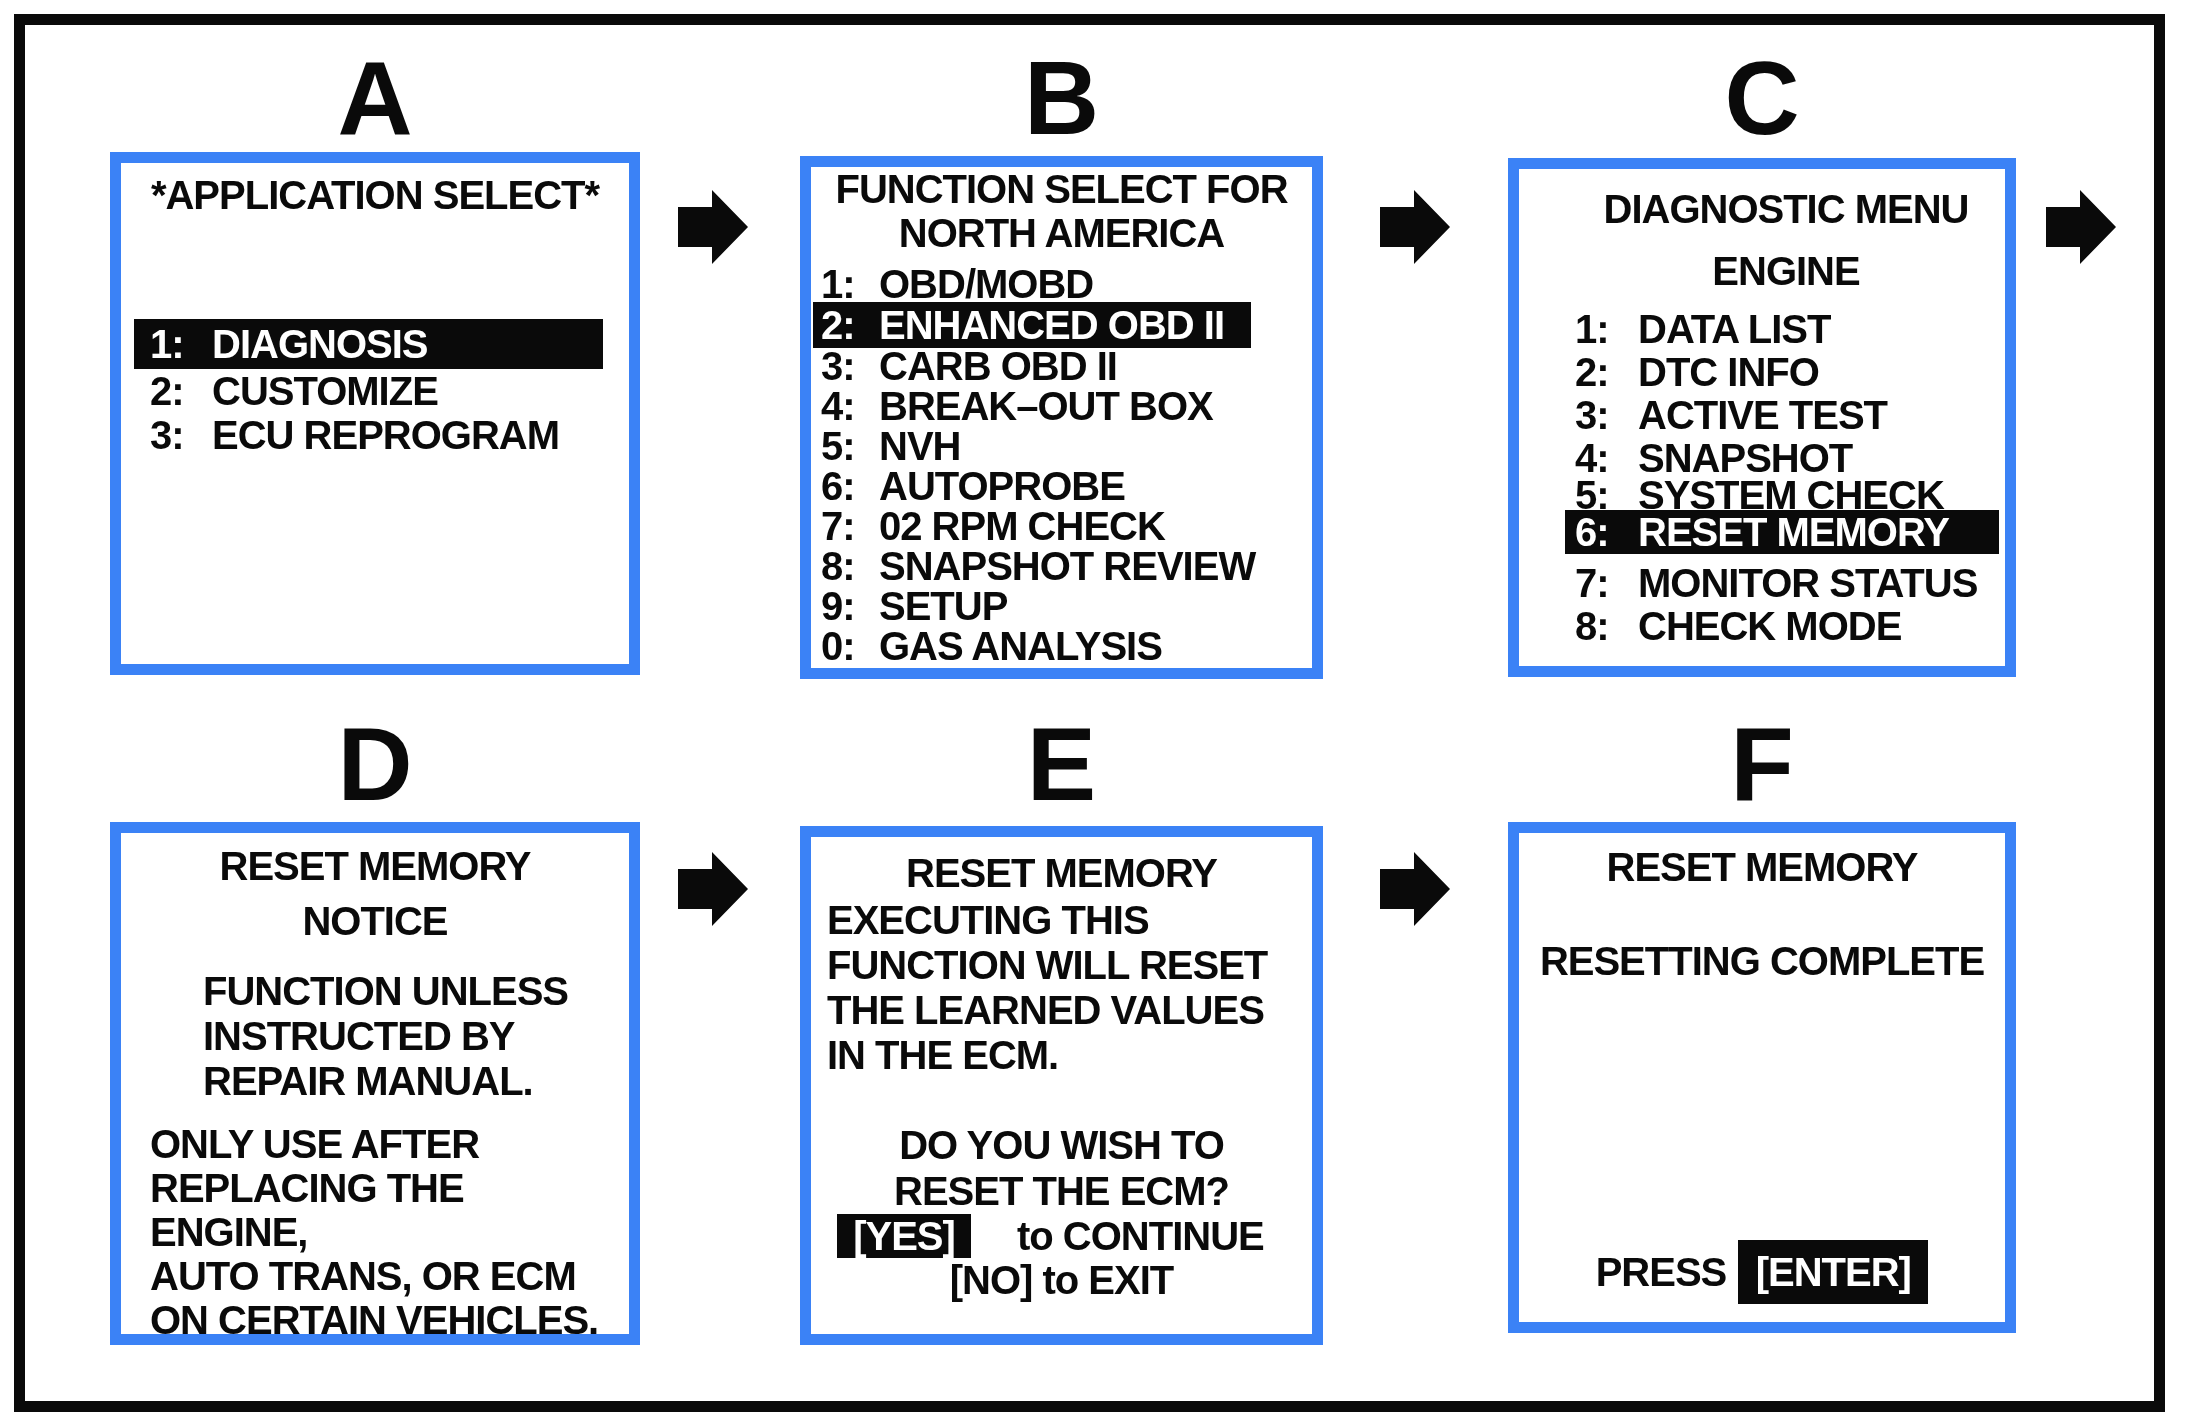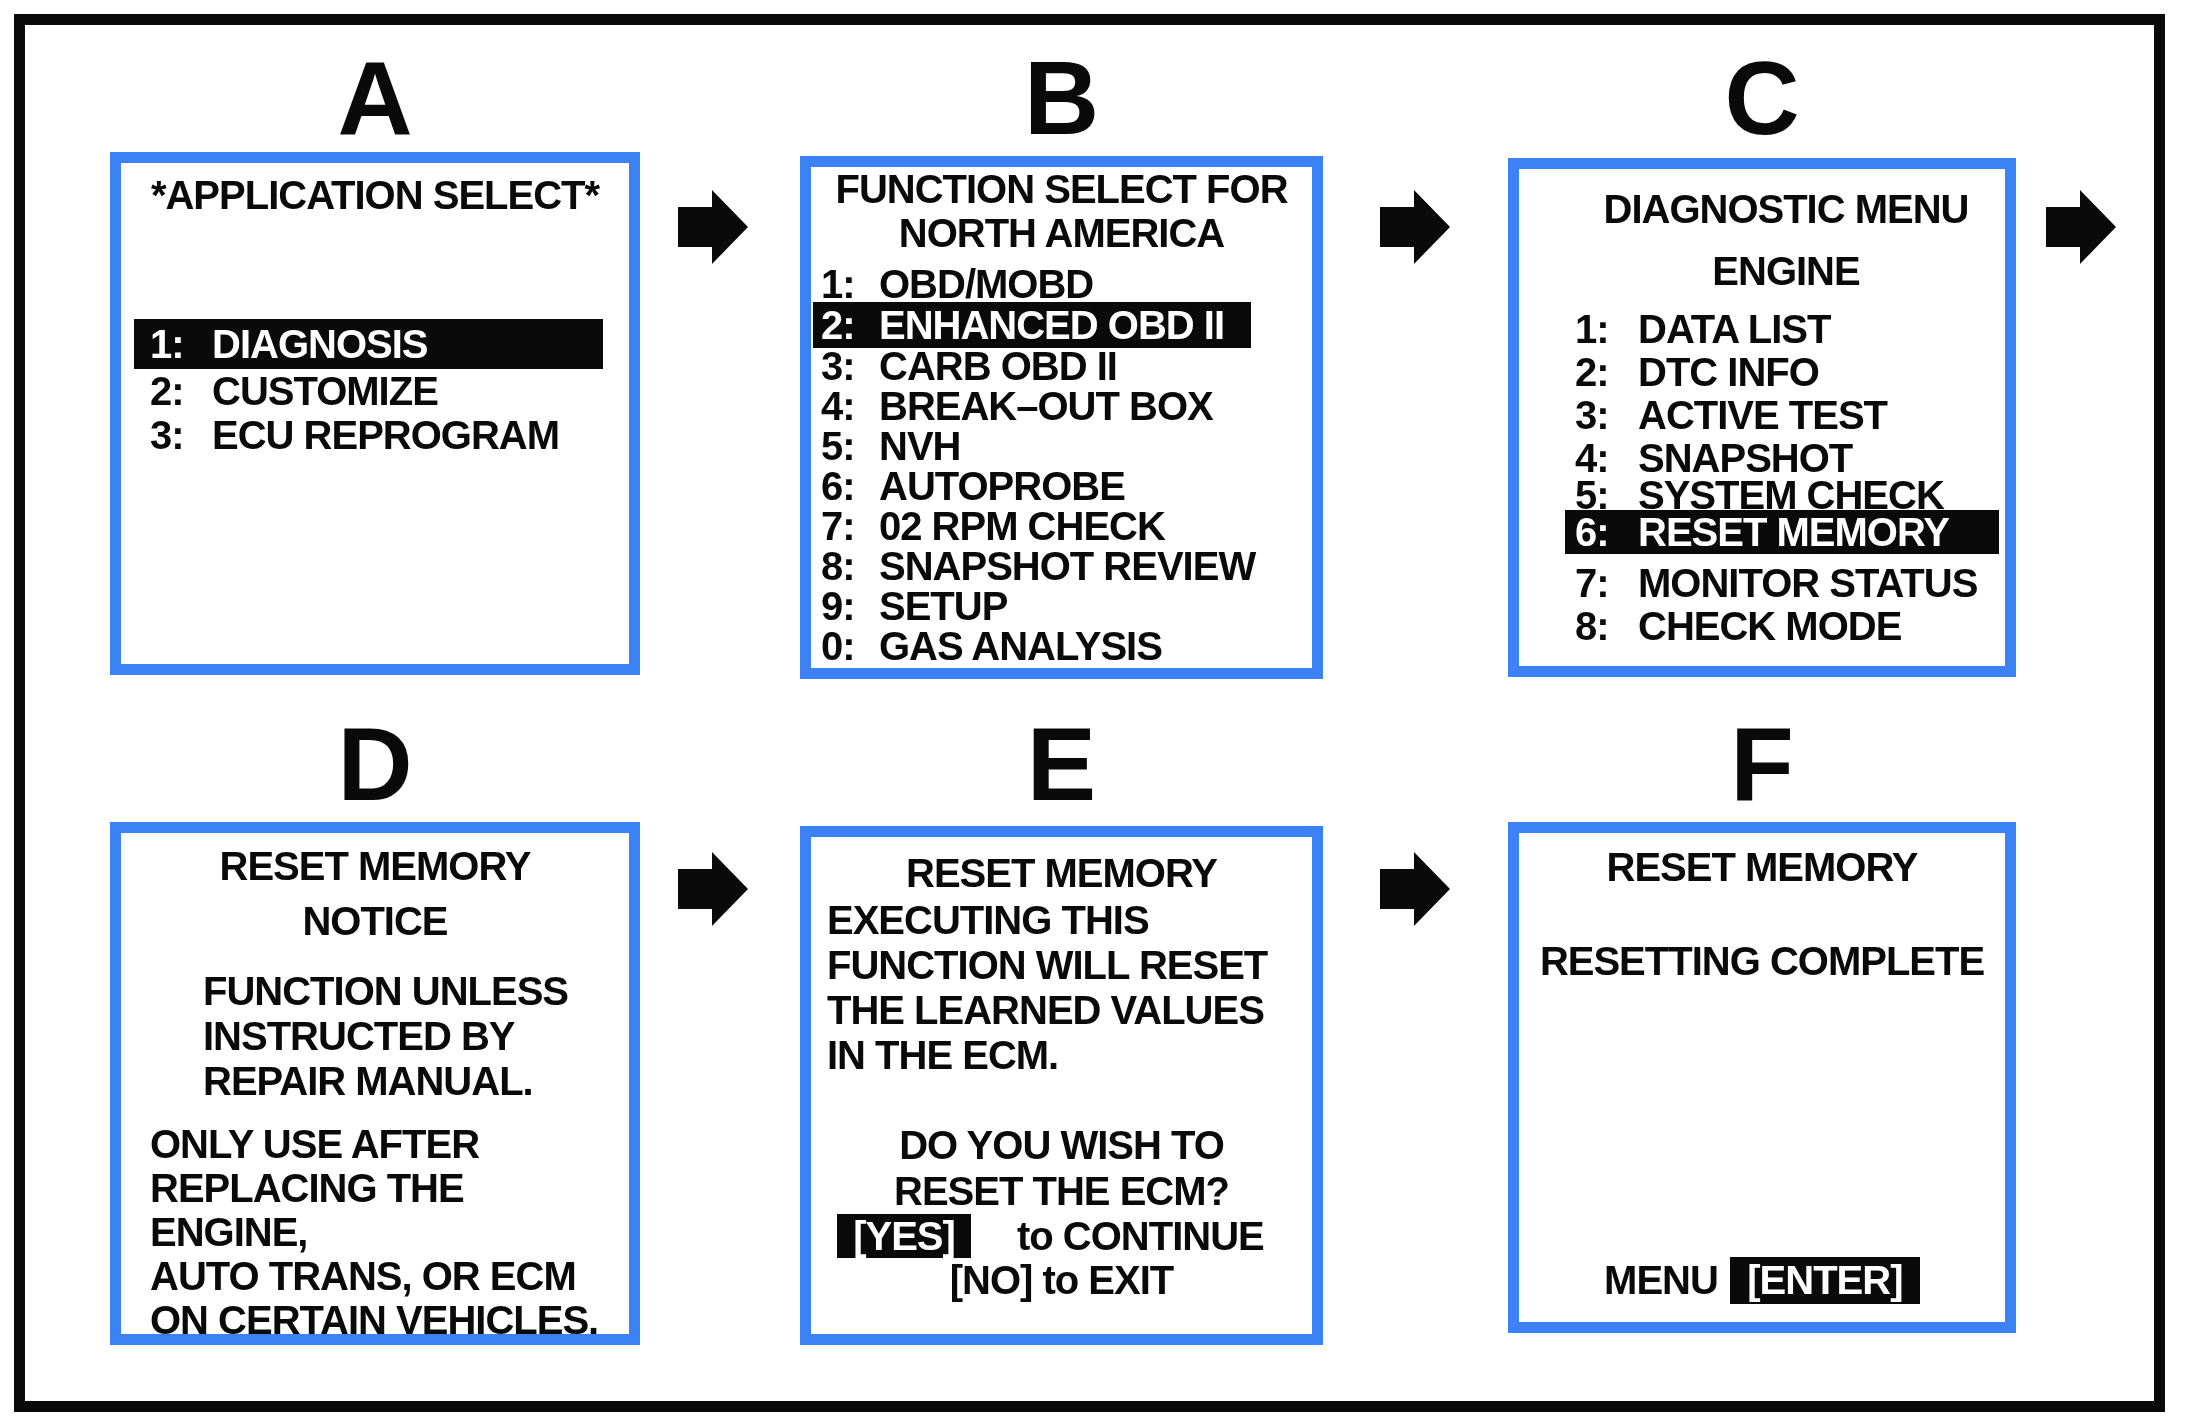--- a/index.html
+++ b/index.html
@@ -71,21 +71,21 @@
   .e-yes-line{display:flex;align-items:center;margin-left:26px;height:44px;}
   .e-yes-key{display:flex;align-items:center;justify-content:center;height:44px;
     min-width:134px;box-sizing:border-box;padding:0 12px;}
   .e-yes-action{margin-left:46px;}
   .e-no{line-height:44px;}
   
   #panel-f .ttl{margin-top:12px;}
   .f-status{margin-top:50px;line-height:44px;}
   .f-press{position:absolute;left:0;right:0;bottom:18px;display:flex;
     justify-content:center;align-items:center;}
-  .f-enter{display:flex;align-items:center;justify-content:center;height:47px;
+  .f-enter{display:flex;align-items:center;justify-content:center;height:64px;
     box-sizing:border-box;padding:0 14px;margin-left:12px;min-width:190px;}
 </style>
 </head>
 <body>
 
 <div class="stage">
   <div class="frame"></div>
 
   <div class="letter" id="letter-a">A</div>
   <div class="letter" id="letter-b">B</div>
@@ -245,17 +245,17 @@
       <span class="e-yes-key hl">[YES]</span>
       <span class="e-yes-action">to CONTINUE</span>
     </div>
     <div class="scr e-no ctr">[NO] to EXIT</div>
   </div>
 
   <div class="panel" id="panel-f">
     <div class="scr ttl ctr">RESET MEMORY</div>
     <div class="scr f-status ctr">RESETTING COMPLETE</div>
     <div class="scr f-press">
-      <span>MENU</span>
+      <span>PRESS</span>
       <span class="f-enter hl">[ENTER]</span>
     </div>
   </div>
 </div>
 
 </body></html>

